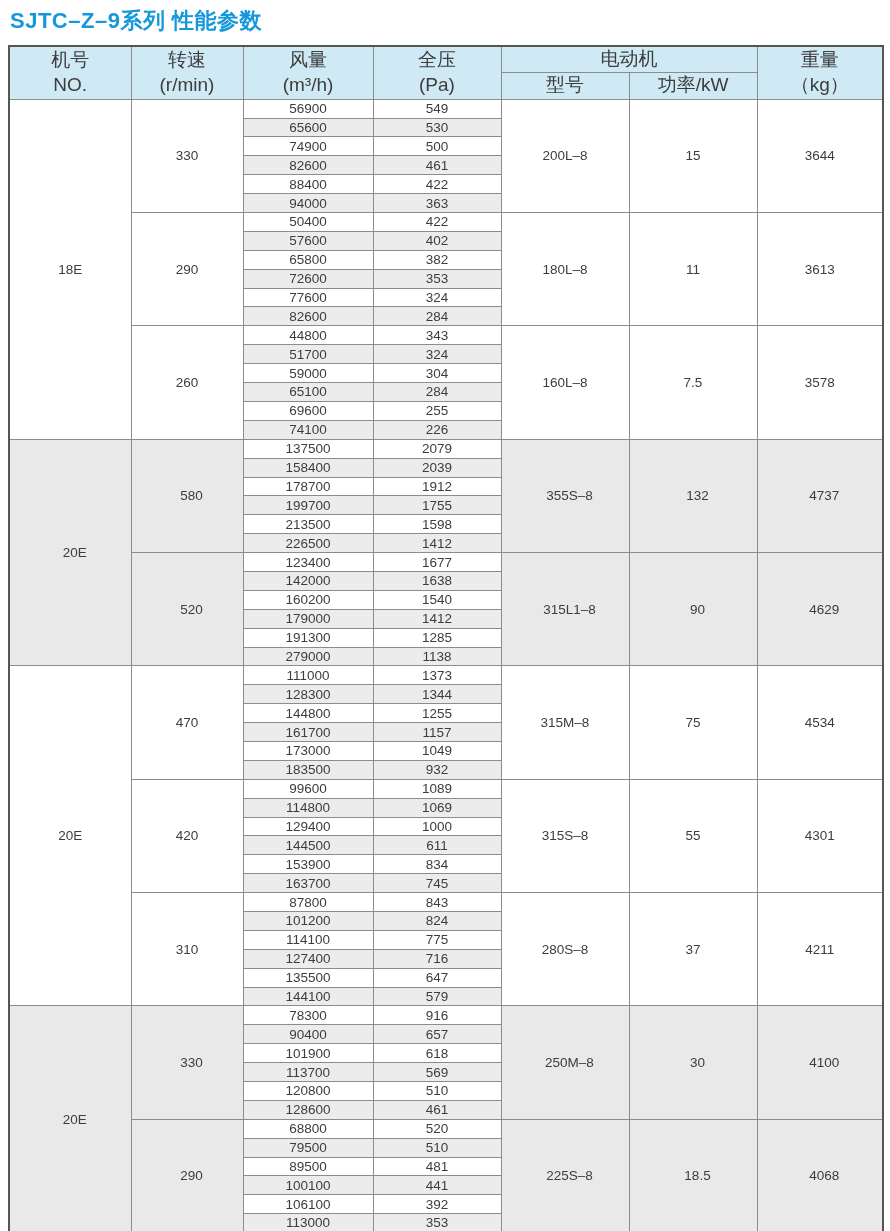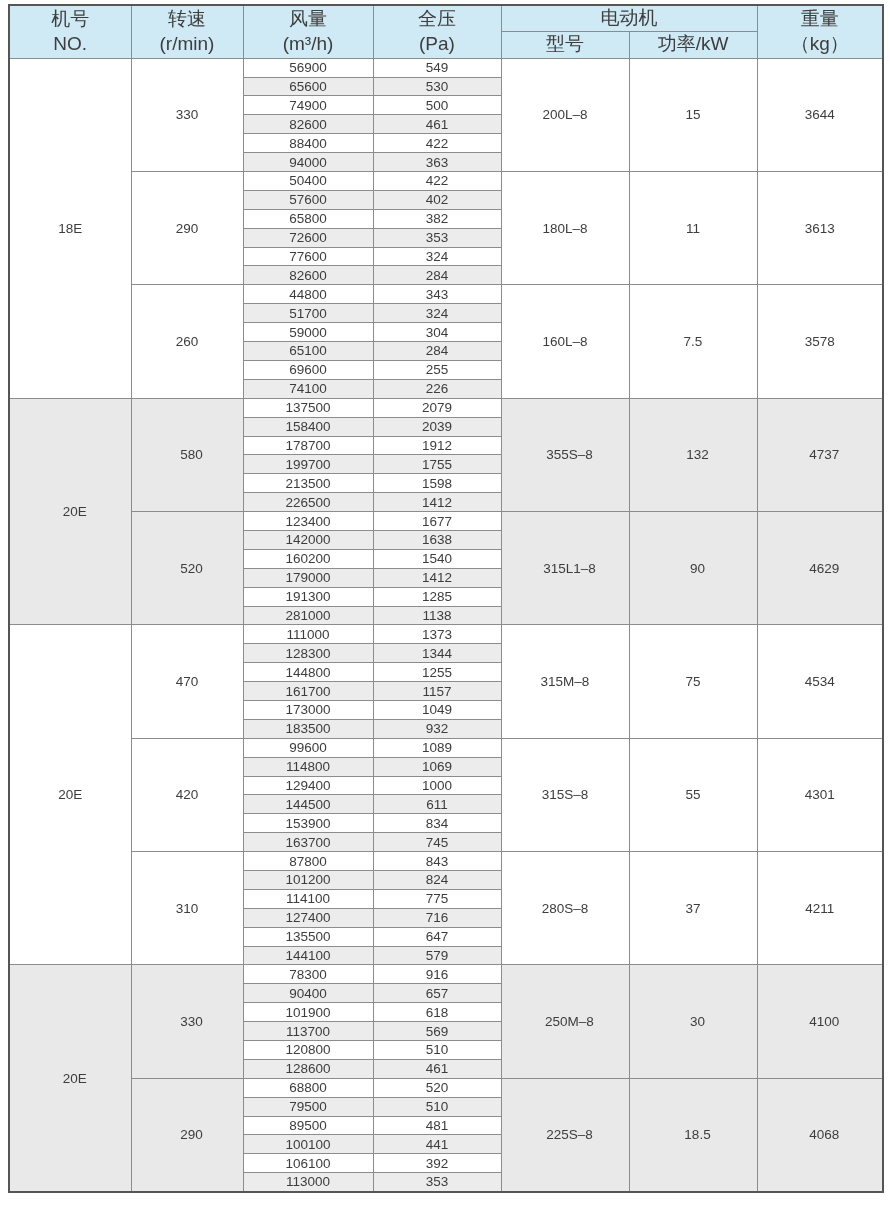--- a/index.html
+++ b/index.html
@@ -46,20 +46,21 @@
     height: 18.9px;
     background: #ffffff;
   }
   .spec-table tbody td.alt { background: var(--row-alt, #ececec); text-align: center; }
   .spec-table tbody td.shaded { background: var(--group-shade, #e9e9e9); padding-left: 9px; }
 </style>
 </head>
 <body>
 
 <div class="page">
+  <div class="title">SJTC–Z–9系列 性能参数</div>
 
   <table class="spec-table">
     <colgroup>
       <col style="width:122px">
       <col style="width:112px">
       <col style="width:130px">
       <col style="width:128px">
       <col style="width:128px">
       <col style="width:128px">
       <col style="width:126px">
@@ -226,21 +227,21 @@
         </tr>
         <tr>
           <td class="num alt">179000</td>
           <td class="num alt">1412</td>
         </tr>
         <tr>
           <td class="num">191300</td>
           <td class="num">1285</td>
         </tr>
         <tr>
-          <td class="num alt">281000</td>
+          <td class="num alt">279000</td>
           <td class="num alt">1138</td>
         </tr>
         <tr>
           <td class="span-cell" rowspan="18">20E</td>
           <td class="span-cell" rowspan="6">470</td>
           <td class="num">111000</td>
           <td class="num">1373</td>
           <td class="span-cell" rowspan="6">315M–8</td>
           <td class="span-cell" rowspan="6">75</td>
           <td class="span-cell" rowspan="6">4534</td>

